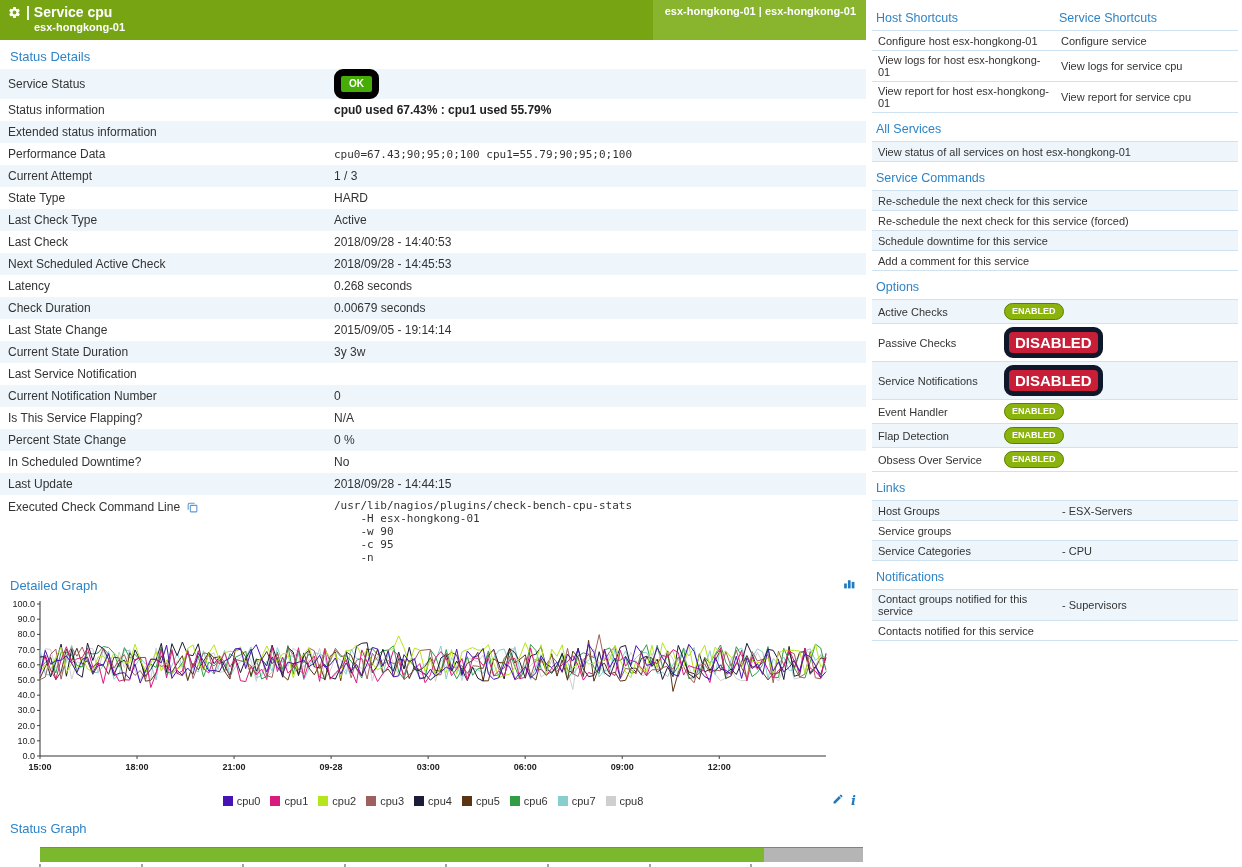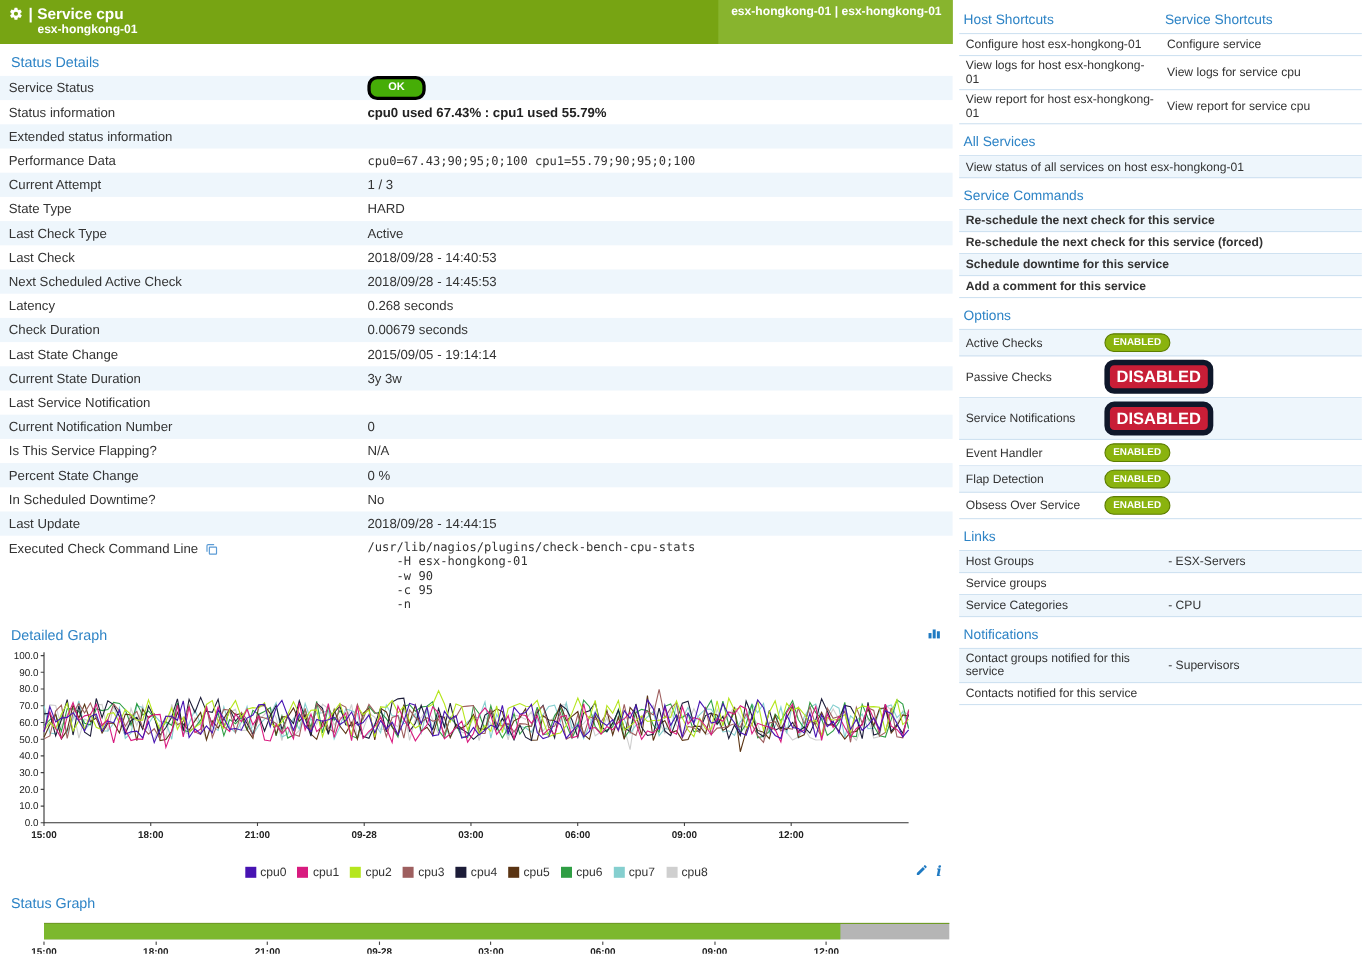--- a/index.html
+++ b/index.html
@@ -25,21 +25,21 @@
   .slabel{flex:0 0 334px;width:334px;padding-left:8px;display:flex;align-items:flex-end;gap:6px}
   .svalue{flex:1;padding-right:8px}
   .bold{font-weight:bold;color:#222}
   .mono{font-family:"DejaVu Sans Mono",monospace;font-size:11px}
   .pre{white-space:pre;line-height:13px;padding:4px 0}
   .srow.top{align-items:flex-start}
   .srow.top .slabel{padding-top:5px}
   .cicon{display:inline-flex;align-items:center;cursor:pointer}
   
   .badge{display:inline-block;border-radius:9px;color:#fff;font-weight:bold;line-height:1;padding:3px 8px;font-size:10px}
-  .badge.ok{background:var(--ok-green,#46ad07);border:3px solid #000000;padding:3px 16px}
+  .badge.ok{background:var(--ok-green,#46ad07);border:7px solid #000000;padding:3px 8px}
   .badge.enabled{background:var(--enabled-green,#8ab30e);border:1px solid #5c7d00;font-size:9px;padding:3px 7px}
   .badge.disabled{background:var(--disabled-red,#c81e37);border:5px solid #0f172a;font-size:15px;padding:3px 6px}
   
   .dgraph{display:block;margin-left:4px}
   .legendrow{position:relative;height:22px;display:flex;justify-content:center;align-items:center;gap:10px;margin-top:8px}
   .litem{display:inline-flex;align-items:center;gap:4px;font-size:11px}
   .lswatch{width:10px;height:10px;display:inline-block}
   .gicons{position:absolute;right:10px;top:3px;display:flex;gap:7px;align-items:center}
   .gicons span{cursor:pointer}
   .infoi{font-family:"DejaVu Serif",serif;font-style:italic;font-weight:bold;color:var(--icon-blue,#1f7ac2);font-size:13px}
@@ -50,21 +50,21 @@
   .sgl{position:absolute;top:0;transform:translateX(-50%);text-align:center;font-size:9px;font-weight:bold;color:#222}
   .sgt{width:1px;height:3px;background:#444;margin:0 auto 1px}
   
   .duo{display:grid;grid-template-columns:1fr 1fr}
   .rtable{border-top:1px solid var(--row-border-blue,#cfe2f1)}
   .rrow{display:grid;border-bottom:1px solid var(--row-border-blue,#cfe2f1);min-height:20px;align-items:center}
   .rrow>div{padding:3px 6px}
   .rrow.alt{background:var(--row-alt-blue,#eef6fc)}
   .shortcut{grid-template-columns:1fr 1fr}
   .single{grid-template-columns:1fr}
-  .cmdb{font-weight:bold}
+  .cmdb{font-weight:normal}
   .opt{grid-template-columns:126px 1fr}
   .kv{grid-template-columns:184px 1fr}
   .rlink{cursor:pointer}
 </style>
 </head>
 <body>
 
 <div class="app">
 
   <div class="left">

